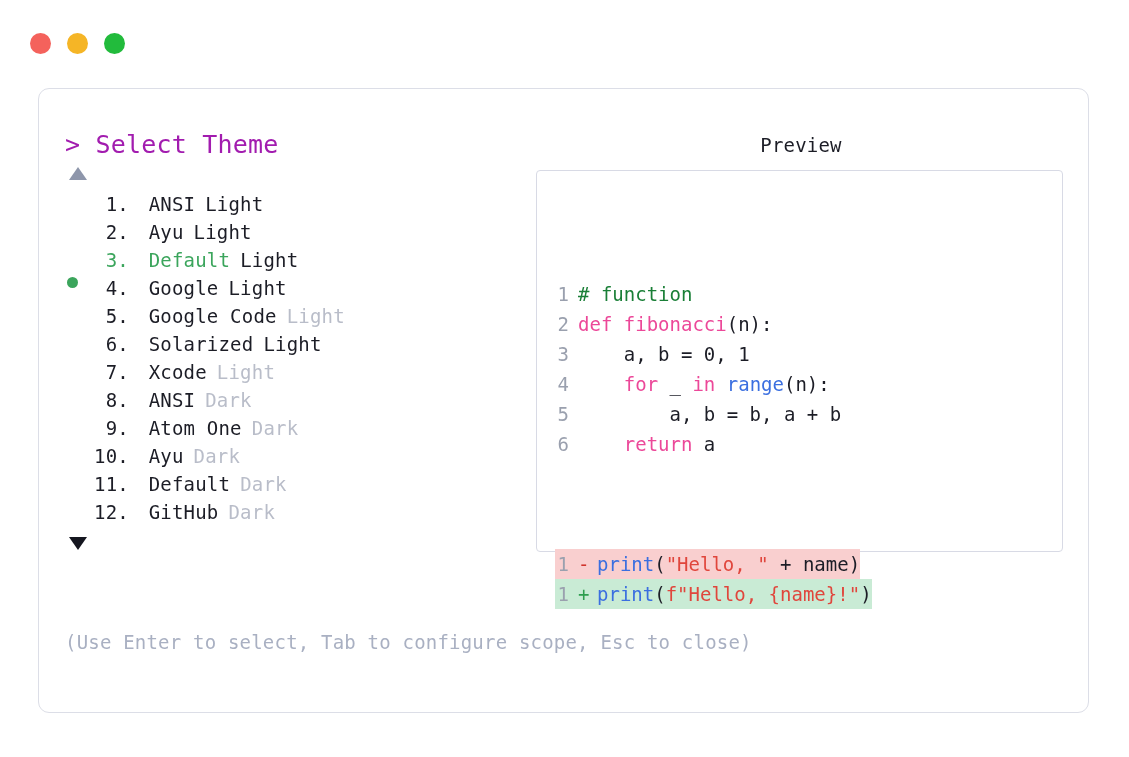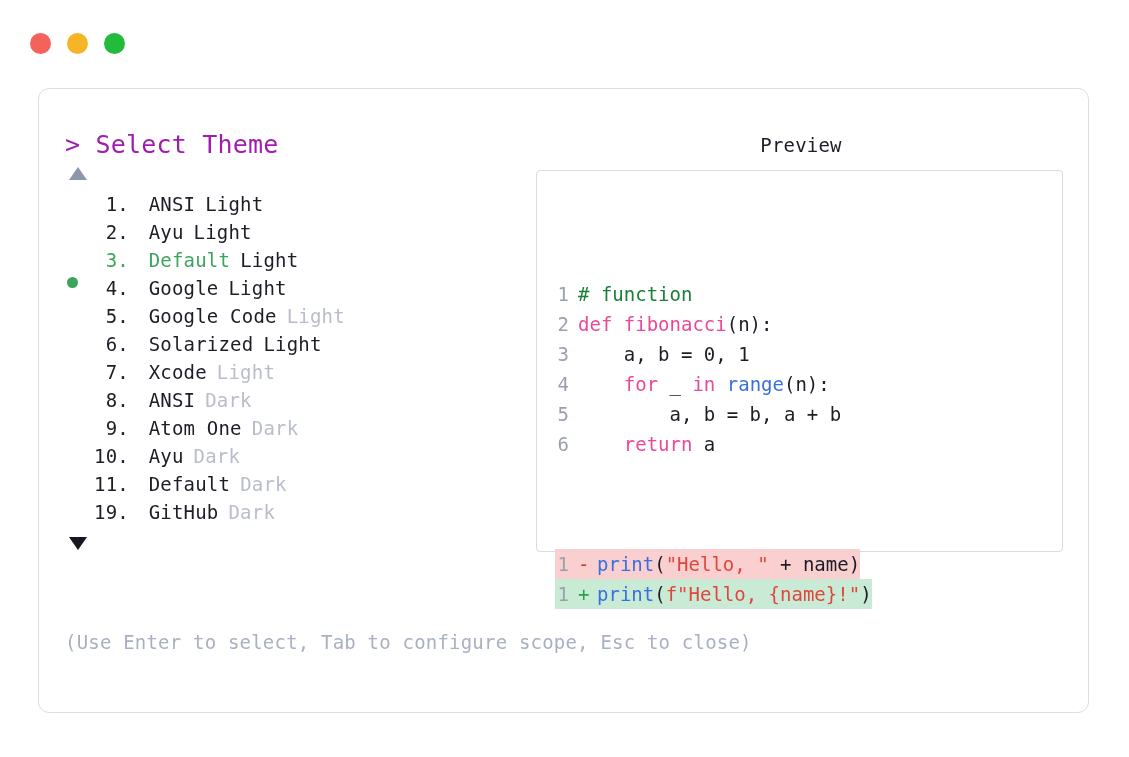--- a/index.html
+++ b/index.html
@@ -233,21 +233,21 @@
           <div class="theme-row"><div class="bullet-slot"></div><span class="row-index">2.</span><span class="row-dot"> </span><span class="row-name">Ayu</span><span class="row-suffix normal">Light</span></div>
           <div class="theme-row selected"><div class="bullet-slot"><div class="bullet"></div></div><span class="row-index">3.</span><span class="row-dot"> </span><span class="row-name">Default</span><span class="row-suffix normal">Light</span></div>
           <div class="theme-row"><div class="bullet-slot"></div><span class="row-index">4.</span><span class="row-dot"> </span><span class="row-name">Google</span><span class="row-suffix normal">Light</span></div>
           <div class="theme-row"><div class="bullet-slot"></div><span class="row-index">5.</span><span class="row-dot"> </span><span class="row-name">Google Code</span><span class="row-suffix muted">Light</span></div>
           <div class="theme-row"><div class="bullet-slot"></div><span class="row-index">6.</span><span class="row-dot"> </span><span class="row-name">Solarized</span><span class="row-suffix normal">Light</span></div>
           <div class="theme-row"><div class="bullet-slot"></div><span class="row-index">7.</span><span class="row-dot"> </span><span class="row-name">Xcode</span><span class="row-suffix muted">Light</span></div>
           <div class="theme-row"><div class="bullet-slot"></div><span class="row-index">8.</span><span class="row-dot"> </span><span class="row-name">ANSI</span><span class="row-suffix muted">Dark</span></div>
           <div class="theme-row"><div class="bullet-slot"></div><span class="row-index">9.</span><span class="row-dot"> </span><span class="row-name">Atom One</span><span class="row-suffix muted">Dark</span></div>
           <div class="theme-row"><div class="bullet-slot"></div><span class="row-index">10.</span><span class="row-dot"> </span><span class="row-name">Ayu</span><span class="row-suffix muted">Dark</span></div>
           <div class="theme-row"><div class="bullet-slot"></div><span class="row-index">11.</span><span class="row-dot"> </span><span class="row-name">Default</span><span class="row-suffix muted">Dark</span></div>
-          <div class="theme-row"><div class="bullet-slot"></div><span class="row-index">19.</span><span class="row-dot"> </span><span class="row-name">GitHub</span><span class="row-suffix muted">Dark</span></div>
+          <div class="theme-row"><div class="bullet-slot"></div><span class="row-index">12.</span><span class="row-dot"> </span><span class="row-name">GitHub</span><span class="row-suffix muted">Dark</span></div>
         </div>
 
       <div class="scroll-arrow scroll-down"></div>
     </div>
 
     <div class="hint">(Use Enter to select, Tab to configure scope, Esc to close)</div>
 
     <div class="right-pane">
       <div class="pane-title">Preview</div>
 

